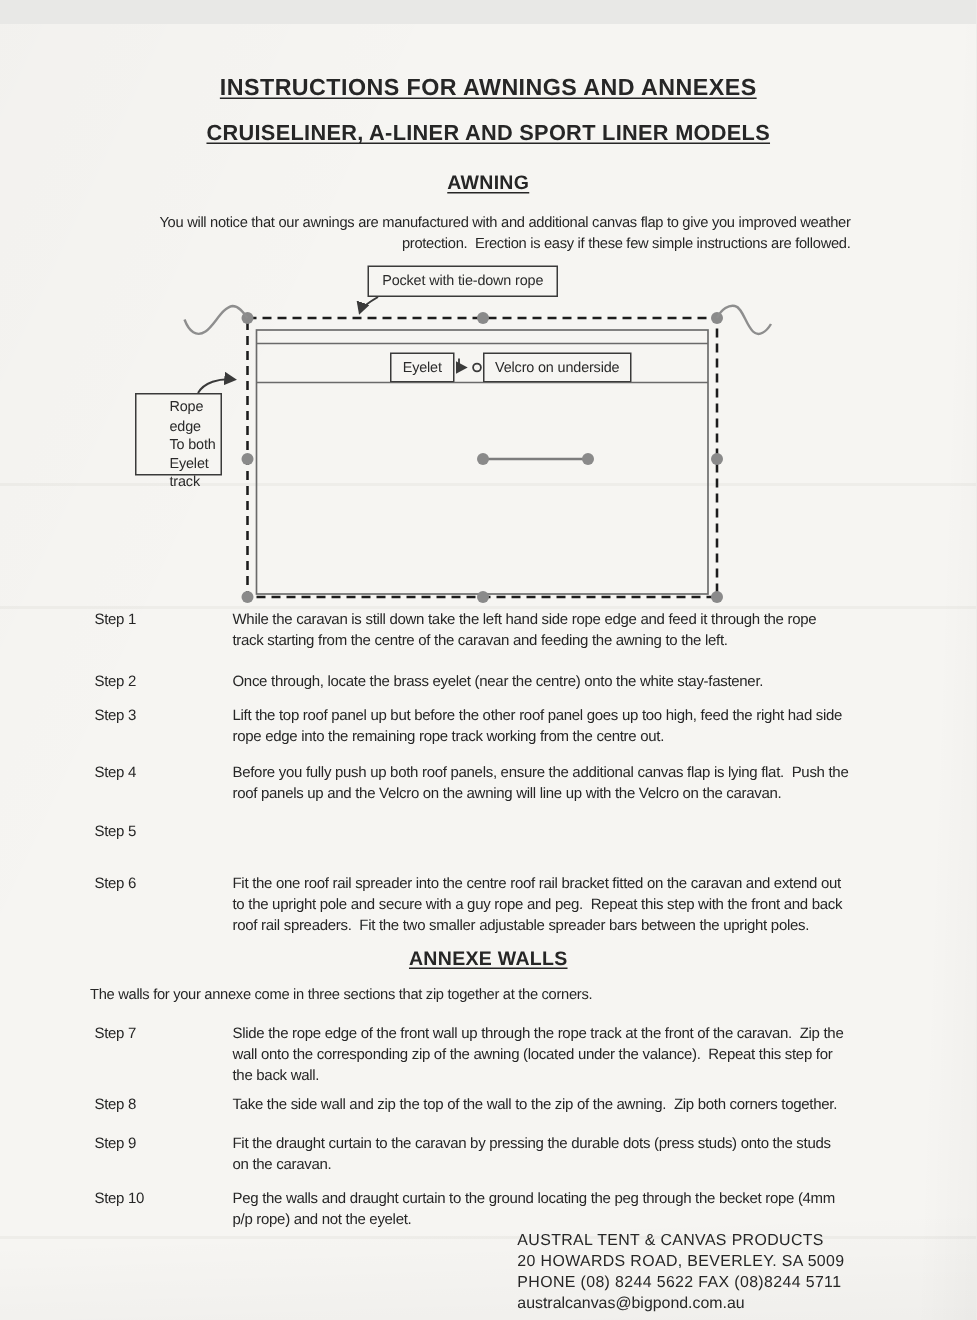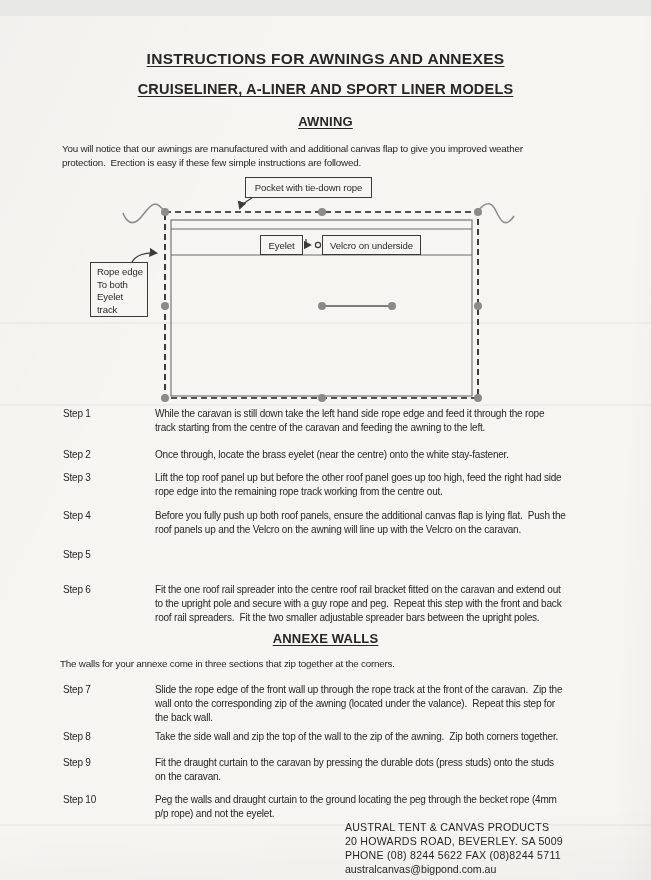--- a/index.html
+++ b/index.html
@@ -18,39 +18,39 @@
   }
   .crease{position:absolute;left:0;width:100%;height:2px;background:rgba(120,115,105,0.06);}
   .hd{position:absolute;left:0;width:100%;text-align:center;font-weight:bold;}
   .hd span{text-decoration:underline;text-underline-offset:2px;}
   .title{top:34px;font-size:15.5px;letter-spacing:0.3px;}
   .subtitle{top:65px;font-size:14.5px;letter-spacing:0.2px;}
   .h3{font-size:13px;letter-spacing:0.2px;}
   .awning-h{top:98px;}
   .annexe-h{top:615px;}
   .para{position:absolute;font-size:9.8px;line-height:14px;letter-spacing:-0.2px;white-space:pre-wrap;}
-  .intro{left:62px;top:126px;width:505px;}
+  .intro{left:62px;top:126px;width:505px;text-align:right;}
   .walls-intro{left:60px;top:641px;width:505px;}
   .step{position:absolute;left:63px;display:flex;font-size:10px;line-height:14px;letter-spacing:-0.2px;gap:16px;}
   .step-label{flex:none;width:76px;}
   .step-text{width:412px;white-space:pre-wrap;}
   
   .diagram{position:absolute;left:0;top:155px;width:651px;height:240px;}
   .diagram svg{position:absolute;left:0;top:0;}
   .dlabel{
     position:absolute;border:1px solid #3a3a3a;background:rgba(246,245,242,0.6);
     font-size:9.6px;text-align:center;color:#2a2a2a;letter-spacing:-0.1px;
     display:flex;align-items:center;justify-content:center;
   }
   .pocket-label{left:245px;top:6px;width:125px;height:19px;}
   .eyelet-label{left:260px;top:64px;width:41px;height:18px;}
   .velcro-label{left:322px;top:64px;width:97px;height:18px;}
   .rope-label{
     left:90px;top:91px;width:58px;height:55px;
-    display:block;text-align:left;padding:3px 0 0 6px;line-height:12.5px;box-sizing:border-box;
+    display:block;text-align:left;padding:3px 0 0 22px;line-height:12.5px;box-sizing:border-box;
   }
   
   .footer{position:absolute;right:88px;top:804px;text-align:left;font-size:10.6px;line-height:14px;}
   .footer .caps{letter-spacing:0.25px;}
 </style>
 </head>
 <body>
 
 <div class="page">
 

